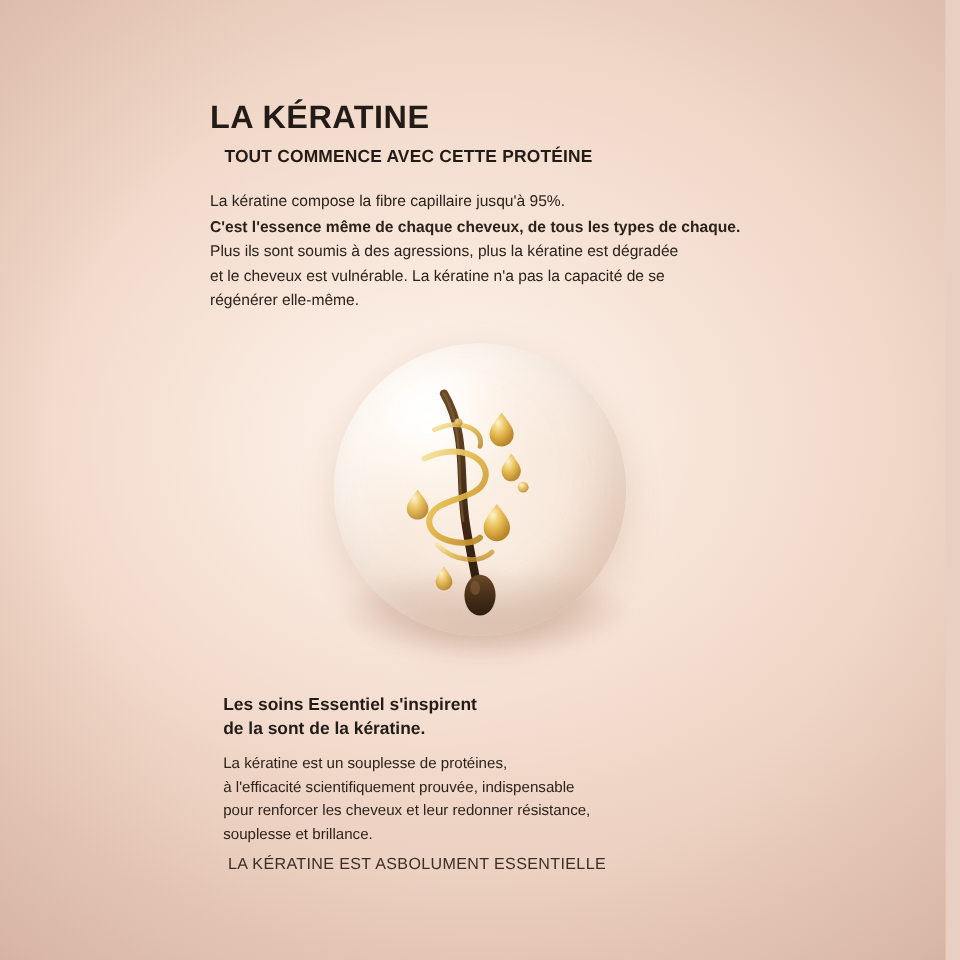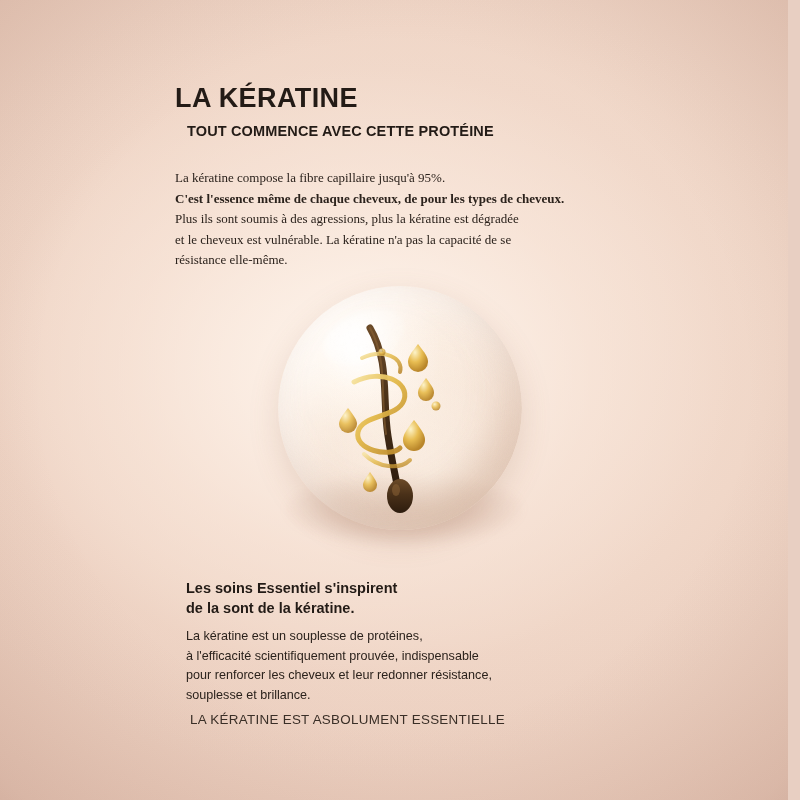--- a/index.html
+++ b/index.html
@@ -62,21 +62,21 @@
   .body-text {
     font-size: 13px;
     line-height: 1.58;
     color: #2b221c;
   }
   .body-text .strong {
     font-weight: bold;
   }
 
   .block-top { top: 84px; }
-  .block-intro { top: 168px; font-family: Liberation Serif, serif; }
+  .block-intro { top: 158px; }
 
   .block-lower {
     top: 578px;
     left: 186px;
     width: 400px;
   }
   .lower-head {
     font-size: 14.5px;
     font-weight: bold;
     color: #231b16;
@@ -155,24 +155,24 @@
 
 <div id="page">
 
   <div class="text-col block-top">
     <h1 class="title">LA KÉRATINE</h1>
     <h2 class="subtitle">TOUT COMMENCE AVEC CETTE PROTÉINE</h2>
   </div>
 
   <div class="text-col block-intro body-text">
     <div>La kératine compose la fibre capillaire jusqu'à 95%.</div>
-    <div class="strong">C'est l'essence même de chaque cheveux, de pour les types de cheveux.</div>
+    <div class="strong">C'est l'essence même de chaque cheveux, de tous les types de chaque.</div>
     <div>Plus ils sont soumis à des agressions, plus la kératine est dégradée</div>
     <div>et le cheveux est vulnérable. La kératine n'a pas la capacité de se</div>
-    <div>résistance elle-même.</div>
+    <div>régénérer elle-même.</div>
   </div>
 
   <div class="sphere-wrap">
     <div class="sphere-shadow"></div>
     <div class="sphere"></div>
     <div class="sphere-gloss"></div>
 
     <svg class="sphere-svg" width="244" height="244" viewBox="0 0 244 244">
       <defs>
         <linearGradient id="hairGrad" x1="0" y1="0" x2="0" y2="1">

